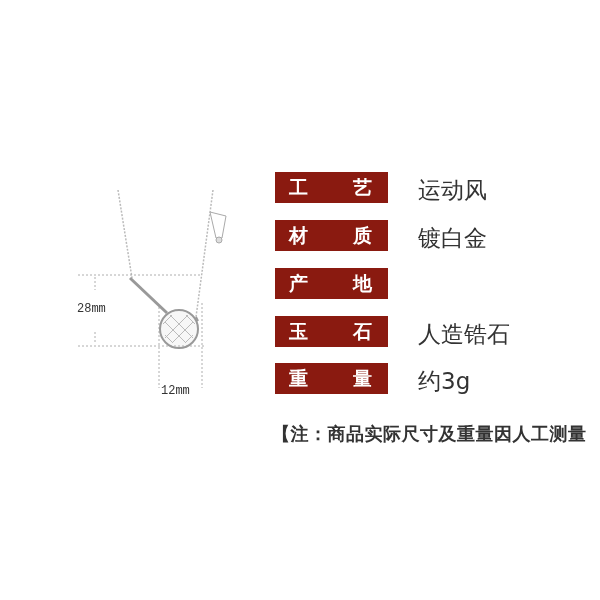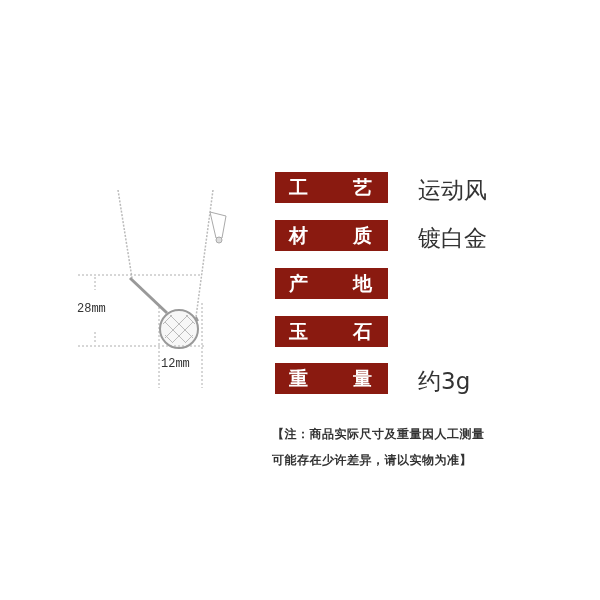--- a/index.html
+++ b/index.html
@@ -6,21 +6,21 @@
   body{width:600px;height:600px;position:relative;overflow:hidden;font-family:"DejaVu Sans",sans-serif;}
   .product{position:absolute;left:70px;top:160px;width:190px;height:240px;}
   .dim-label{position:absolute;font-family:Liberation Mono, monospace;font-size:12px;color:#333;}
   .specs{position:absolute;left:275px;top:172px;}
   .row{position:absolute;left:0;height:31px;width:320px;}
   .lbl{position:absolute;left:0;top:0;width:113px;height:31px;background:#8a1a10;color:#fff;font-size:19px;font-weight:bold;}
   .lbl span{position:absolute;top:3px;}
   .lbl .c1{left:14px;}
   .lbl .c2{left:78px;}
   .val{position:absolute;left:143px;top:3px;font-size:23px;color:#333;white-space:nowrap;}
-  .note{position:absolute;left:272px;top:421px;font-size:12px;color:#333;line-height:26px;font-weight:bold;letter-spacing:0.5px;}
+  .note{position:absolute;left:272px;top:421px;font-size:18px;color:#333;line-height:26px;font-weight:bold;letter-spacing:0.5px;}
 </style>
 </head>
 <body>
 
 <div class="product">
   <svg width="190" height="240" viewBox="0 0 190 240">
 
     <path d="M48 30 L62 118" stroke="#bbb" stroke-width="1.5" stroke-dasharray="2 1.5" fill="none"></path>
     <path d="M143 30 L126 157" stroke="#bbb" stroke-width="1.5" stroke-dasharray="2 1.5" fill="none"></path>
 
@@ -41,21 +41,21 @@
     <g stroke="#999" stroke-width="0.8" stroke-dasharray="2 2">
       <line x1="8" y1="115" x2="130" y2="115"></line>
       <line x1="8" y1="186" x2="136" y2="186"></line>
       <line x1="25" y1="117" x2="25" y2="130"></line>
       <line x1="25" y1="172" x2="25" y2="184"></line>
       <line x1="89" y1="147" x2="89" y2="228"></line>
       <line x1="132" y1="143" x2="132" y2="228"></line>
     </g>
   </svg>
   <div class="dim-label" style="left:7px;top:142px;">28mm</div>
-  <div class="dim-label" style="left:91px;top:197px;">12mm</div>
+  <div class="dim-label" style="left:91px;top:224px;">12mm</div>
 </div>
 
 <div class="specs">
   <div class="row" style="top:0px;">
     <div class="lbl">
         <span class="c1">工</span>
         <span class="c2">艺</span>
       </div>
     <div class="val">运动风</div>
   </div>
@@ -70,26 +70,26 @@
     <div class="lbl">
         <span class="c1">产</span>
         <span class="c2">地</span>
       </div>
   </div>
   <div class="row" style="top:144px;">
     <div class="lbl">
         <span class="c1">玉</span>
         <span class="c2">石</span>
       </div>
+    <div class="val">人造锆石</div>
   </div>
   <div class="row" style="top:191px;">
     <div class="lbl">
         <span class="c1">重</span>
         <span class="c2">量</span>
       </div>
     <div class="val">约3g</div>
   </div>
 </div>
 
 <div class="note">
   <div>【注：商品实际尺寸及重量因人工测量</div>
-  <div>可能存在少许差异，请以实物为准】</div>
 </div>
 
 </body></html>

